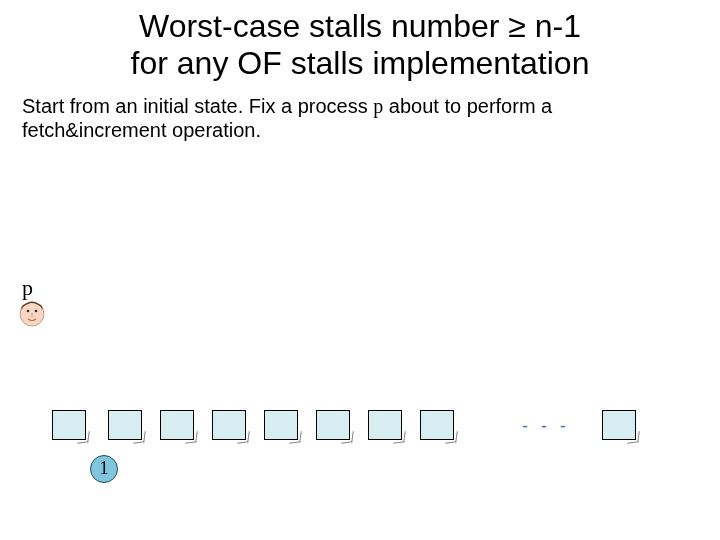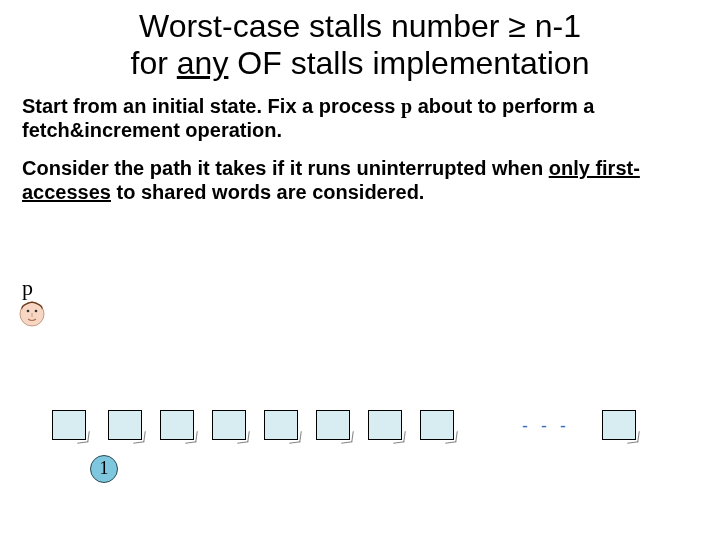--- a/index.html
+++ b/index.html
@@ -19,28 +19,26 @@
     box-sizing: border-box;
   }
   .title {
     text-align: center;
     font-size: 32px;
     line-height: 1.15;
     padding: 8px 40px 4px 40px;
     font-weight: 400;
   }
   .title .underline {
-    text-decoration: underline;
     text-align: center;
   }
   .body-text {
     font-size: 20px;
     line-height: 1.2;
     padding: 8px 30px 0 22px;
-    font-weight: bold;
   }
   .body-text .mono {
     font-family: "Times New Roman", serif;
     font-style: normal;
   }
   .body-text .underline {
     text-decoration: underline;
   }
   .para2 {
     margin-top: 14px;
@@ -117,23 +115,20 @@
 
   <div class="title">
     <span>Worst-case stalls number </span><span>≥</span><span>  n-1</span><br>
     <span>for </span><span class="underline">any</span><span> OF stalls implementation</span>
   </div>
 
   <div class="body-text">
     <div>
       <span>Start from an initial state. Fix a process </span><span class="mono">p</span><span> about to perform  a fetch&amp;increment operation.</span>
     </div>
-    <div class="para2">
-      <span>Consider the path it takes if it runs uninterrupted when </span><span class="underline">only  first-accesses</span><span> to shared words are considered.</span>
-    </div>
   </div>
 
   <div class="p-label">p</div>
 
   <div class="face">
     <svg width="28" height="28" viewBox="0 0 28 28">
       <ellipse cx="14" cy="14" rx="12" ry="12" fill="#f7d7c4" stroke="#c59a82" stroke-width="1"></ellipse>
       <circle cx="10" cy="11" r="1.3" fill="#333"></circle>
       <circle cx="18" cy="11" r="1.3" fill="#333"></circle>
       <path d="M14 13 L14 17" stroke="#c59a82" stroke-width="1"></path>

